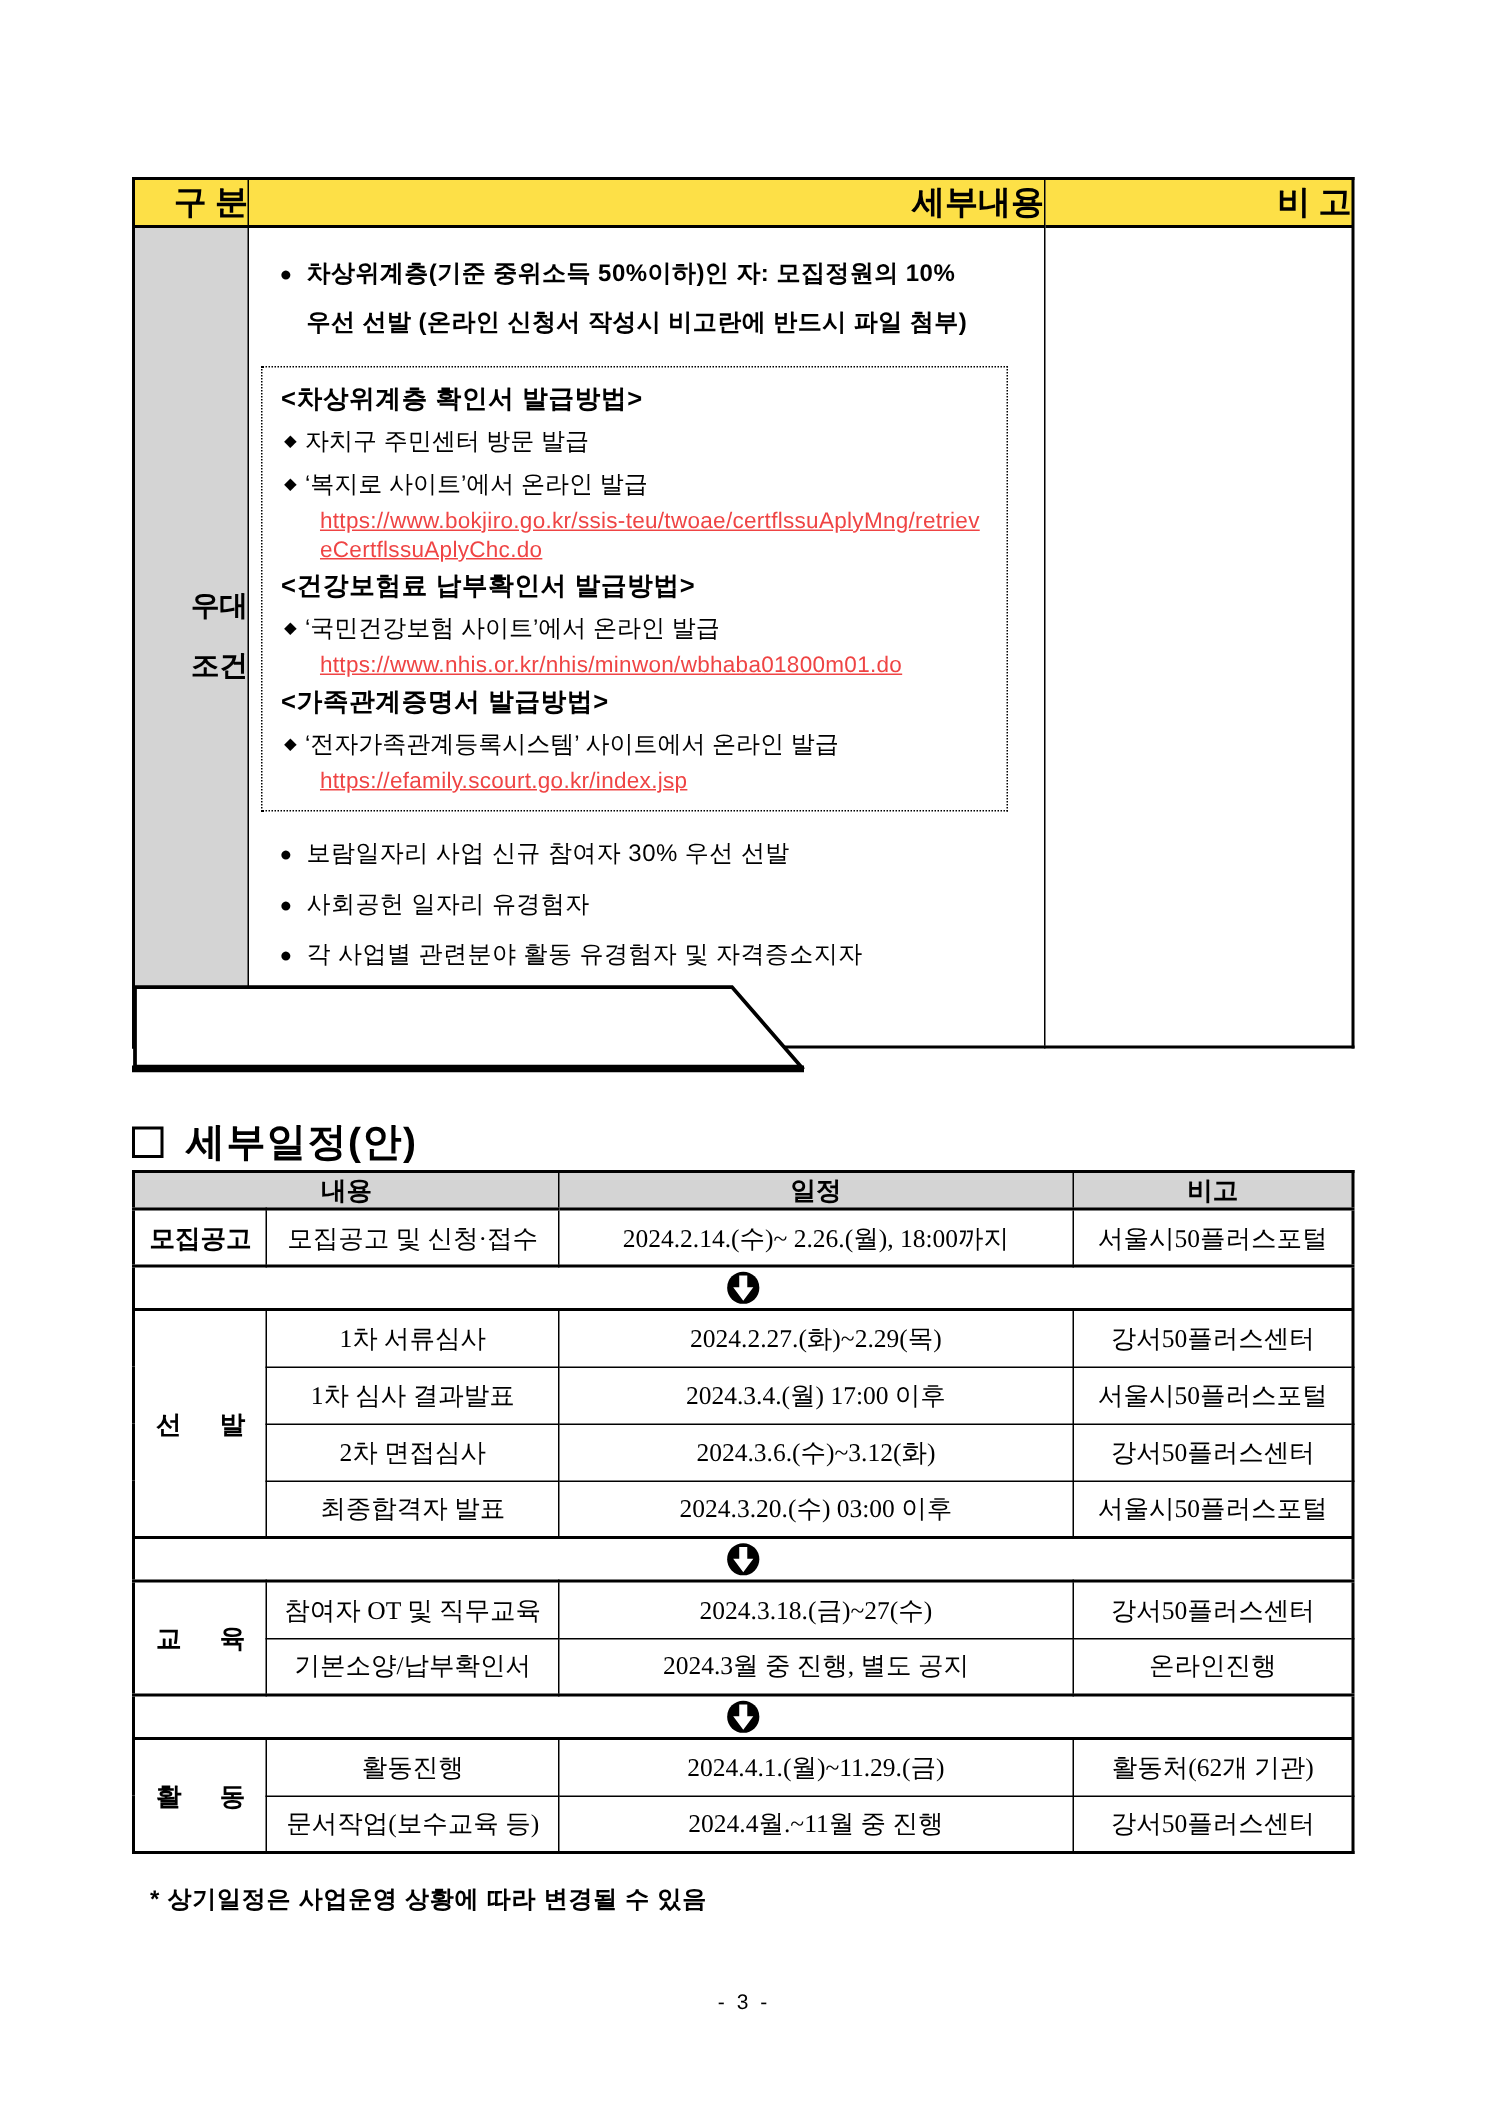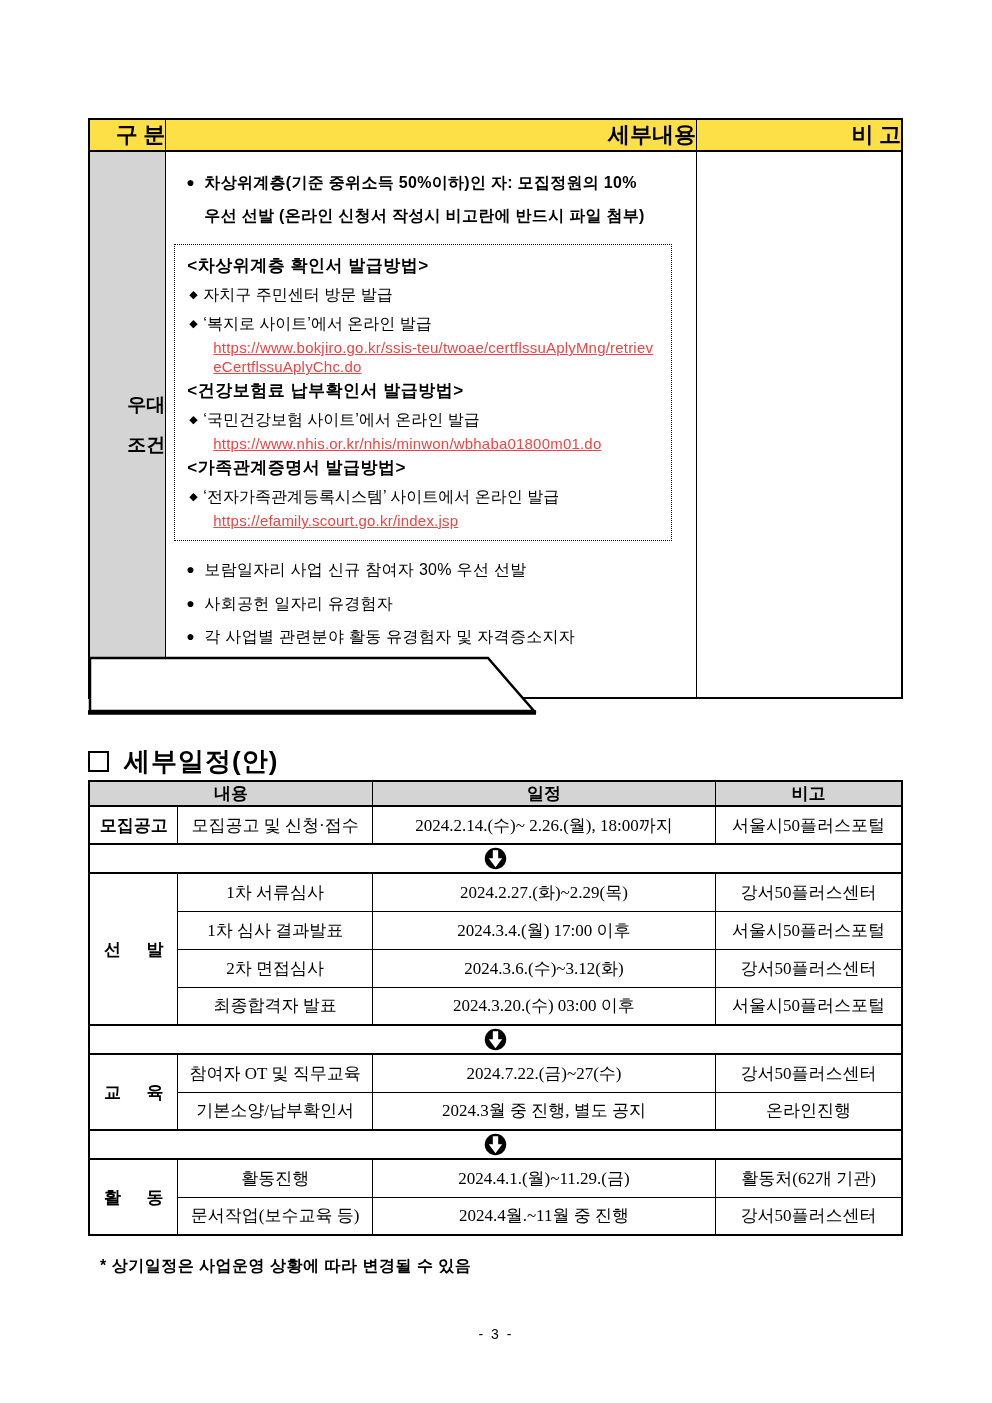--- a/index.html
+++ b/index.html
@@ -251,21 +251,21 @@
       <svg class="down-arrow" width="23" height="23" viewBox="0 0 24 24">
         <circle cx="12" cy="12" r="11.2" fill="#000000"></circle>
         <path d="M9.2 3.5 h5.6 v8.2 h4.2 L12 21 L5 11.7 h4.2 z" fill="#ffffff"></path>
       </svg>
     </td>
   </tr>
 
   <tr>
     <td class="glabel" rowspan="2">교      육</td>
     <td>참여자 OT 및 직무교육</td>
-    <td>2024.7.22.(금)~27(수)</td>
+    <td>2024.3.18.(금)~27(수)</td>
     <td>강서50플러스센터</td>
   </tr>
   <tr>
     <td>기본소양/납부확인서</td>
     <td>2024.3월 중 진행, 별도 공지</td>
     <td>온라인진행</td>
   </tr>
 
   <tr class="arrow-row">
     <td colspan="4">

